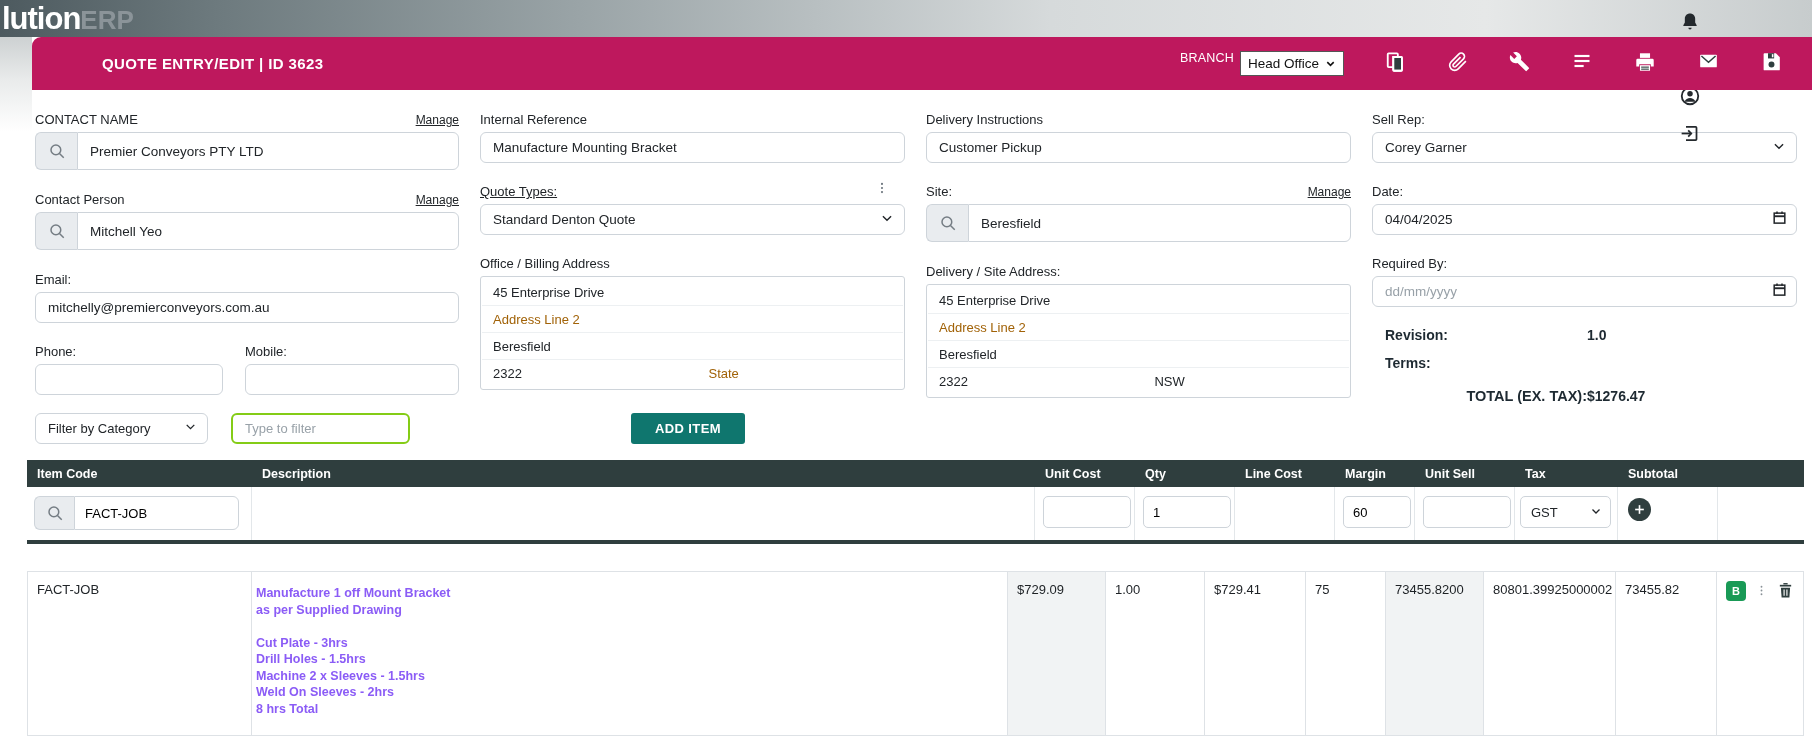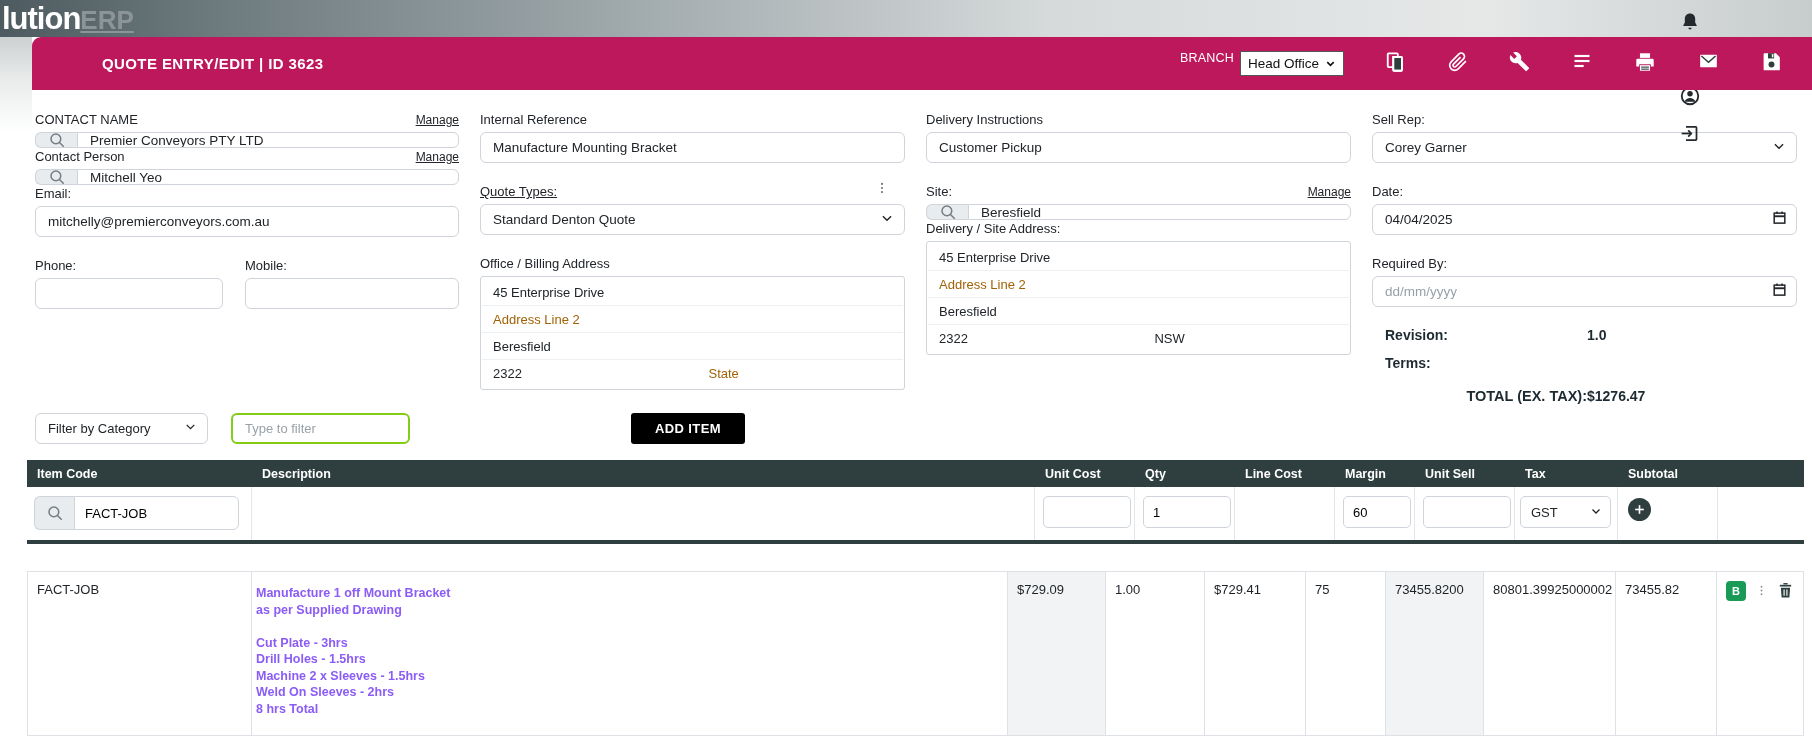--- a/index.html
+++ b/index.html
@@ -4,21 +4,21 @@
 <style>
   * { margin:0; padding:0; box-sizing:border-box; }
   html,body { width:1812px; height:756px; overflow:hidden; background:#fff;
     font-family:"Liberation Sans", sans-serif; color:#212529; }
 
   
   .topbar { position:relative; height:37px; display:flex; align-items:center;
     background:linear-gradient(90deg,#4d5a5f 0%,#6d7a7e 12%,#9aa4a7 32%,#d6dadb 58%,#e6e8e8 82%,#c7cccd 100%); }
   .logo { margin-left:2px; line-height:1; white-space:nowrap; cursor:pointer; }
   .logo-main { font-size:31px; font-weight:800; color:#fff; letter-spacing:-1px; }
-  .logo-sub  { font-size:26px; font-weight:700; color:#8b9499; letter-spacing:0px;text-decoration:underline; }
+  .logo-sub  { font-size:26px; font-weight:700; color:#8b9499; letter-spacing:0px; }
   .topbar-right { margin-left:auto; display:flex; align-items:center; gap:12px; padding-right:14px;flex-direction:column; }
   .company-chip { display:flex; align-items:center; gap:8px; background:#f5f6f6;
     border:1px solid #d7dbdc; border-radius:6px; height:30px; padding:0 12px; cursor:pointer; }
   .company-chip span { font-size:13px; font-weight:700; text-decoration:underline; color:#1d2125; }
   .tb-btn { background:none; border:none; padding:2px; cursor:pointer; color:#24292d;
     display:flex; align-items:center; justify-content:center; }
   .tb-btn.gap-l { margin-left:18px; }
   .tb-btn svg { display:block; }
 
   
@@ -37,21 +37,21 @@
 
   
   .form-grid { display:grid; grid-template-columns:424px 425px 425px 425px;
     column-gap:21px; padding:21px 16px 0 35px; }
   .lbl-row { display:flex; align-items:flex-end; height:16px; margin-bottom:5px; }
   .lbl { font-size:13px; color:#212529; }
   .lbl.u { text-decoration:underline; }
   .manage { margin-left:auto; font-size:12px; color:#212529; text-decoration:underline; cursor:pointer; }
   .kebab { margin-left:auto; margin-right:16px; cursor:pointer; color:#6c757d; }
 
-  .sgroup { display:flex; height:16px; }
+  .sgroup { display:flex; height:38px; margin-bottom:21px; }
   .sicon { width:42px; background:#e9ecef; border:1px solid #ced4da; border-right:none;
     border-radius:6px 0 0 6px; display:flex; align-items:center; justify-content:center; color:#757d84; }
   .sgroup input { flex:1; border:1px solid #ced4da; border-radius:0 6px 6px 0;
     font-size:13.5px; padding:0 12px; color:#212529; outline:none;
     font-family:"Liberation Sans",sans-serif; }
 
   .t-input { width:100%; height:31px; border:1px solid #ced4da; border-radius:6px;
     font-size:13.5px; padding:0 12px; color:#212529; outline:none;
     font-family:"Liberation Sans",sans-serif; }
   input::placeholder { color:#98a1a8; opacity:1; }
@@ -82,21 +82,21 @@
   .kv .v { font-size:14px; font-weight:600; color:#1e2a32; }
   .kv.total { margin-top:17px; }
   .kv.total .k { font-size:14.5px;text-align:right; }
 
   
   .filter-row { display:flex; align-items:center; margin:7px 0 0 35px; height:34px; }
   .cat-sel { width:173px; height:31px; }
   .filter-input { width:179px; height:31px; margin-left:23px; border:2px solid #84cc16;
     border-radius:6px; font-size:13px; padding:0 12px; outline:none;
     font-family:"Liberation Sans",sans-serif; }
-  .add-item { margin-left:221px; width:114px; height:31px; background:#000000; color:#fff;
+  .add-item { margin-left:221px; width:114px; height:31px; background:#0f766e; color:#fff;
     border:none; border-radius:3px; font-size:13px; font-weight:700; letter-spacing:.4px;
     cursor:pointer; font-family:"Liberation Sans",sans-serif; }
 
   
   .tbl { margin-left:27px; width:1777px; }
   .grid-a { display:grid; grid-template-columns:225px 783px 100px 100px 100px 80px 100px 103px 100px 86px; }
   .grid-b { display:grid; grid-template-columns:225px 756px 98px 99px 101px 80px 98px 132px 101px 87px; }
   .thead { margin-top:15px; background:#2f3e3e; color:#fff; height:27px; align-items:center; }
   .thead .th { font-size:12.5px; font-weight:700; padding-left:10px; white-space:nowrap; }
   .entry-row { height:53px; background:#fff; }

